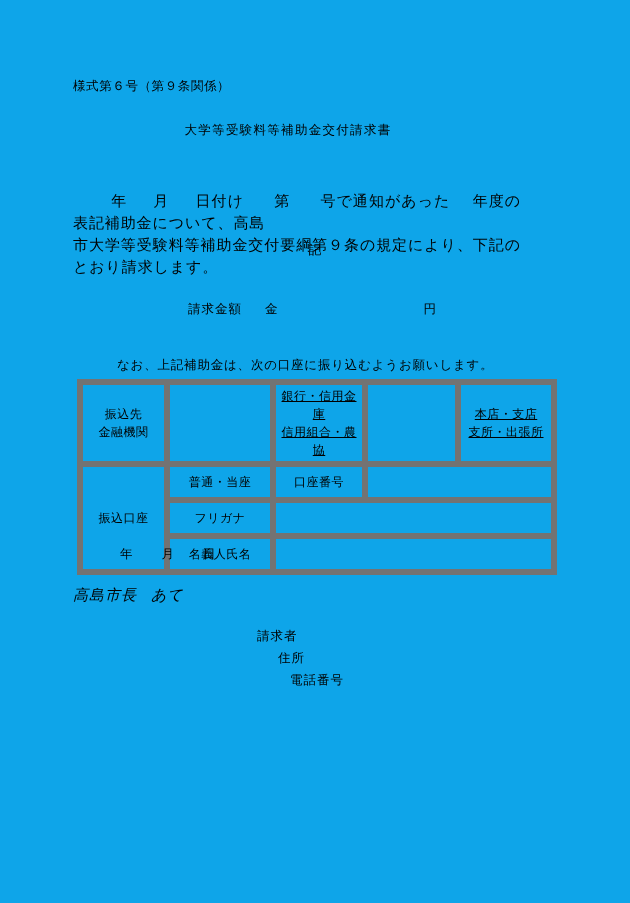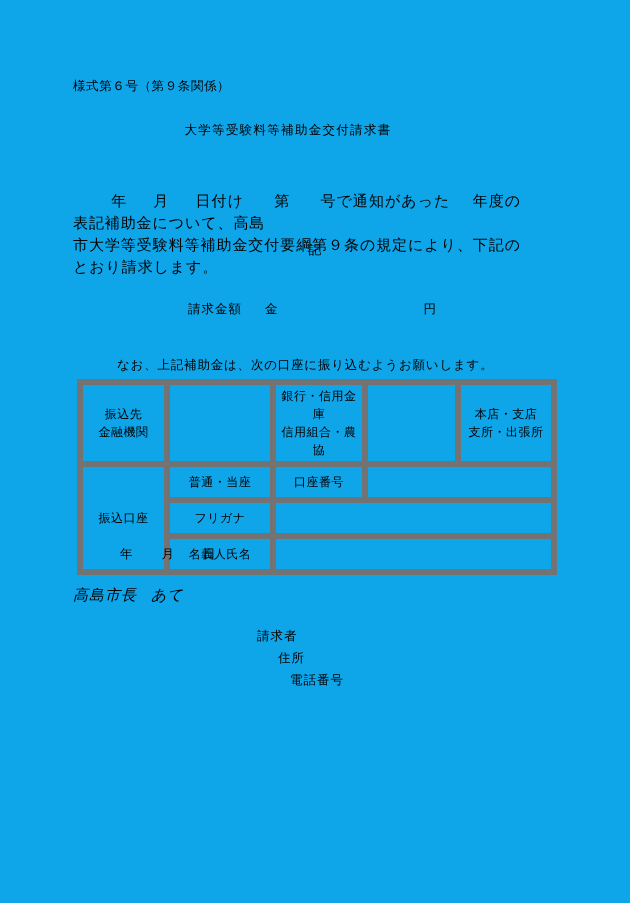--- a/index.html
+++ b/index.html
@@ -98,21 +98,21 @@
     text-align: center;
     vertical-align: middle;
     padding: 2px 1px;
     letter-spacing: 0.5px;
     line-height: 18px;
   }
   .bank-table .r1 td { height: 40px; }
   .bank-table .r2 td,
   .bank-table .r3 td,
   .bank-table .r4 td { height: 26px; }
-  .two-line { line-height: 17px; }
+  .two-line { line-height: 17px; text-decoration: underline; }
   .cell-blank { }
 
   
   .date-line {
     left: 120px;
     top: 546px;
     font-size: 12.5px;
     letter-spacing: 1px;
     white-space: nowrap;
   }

